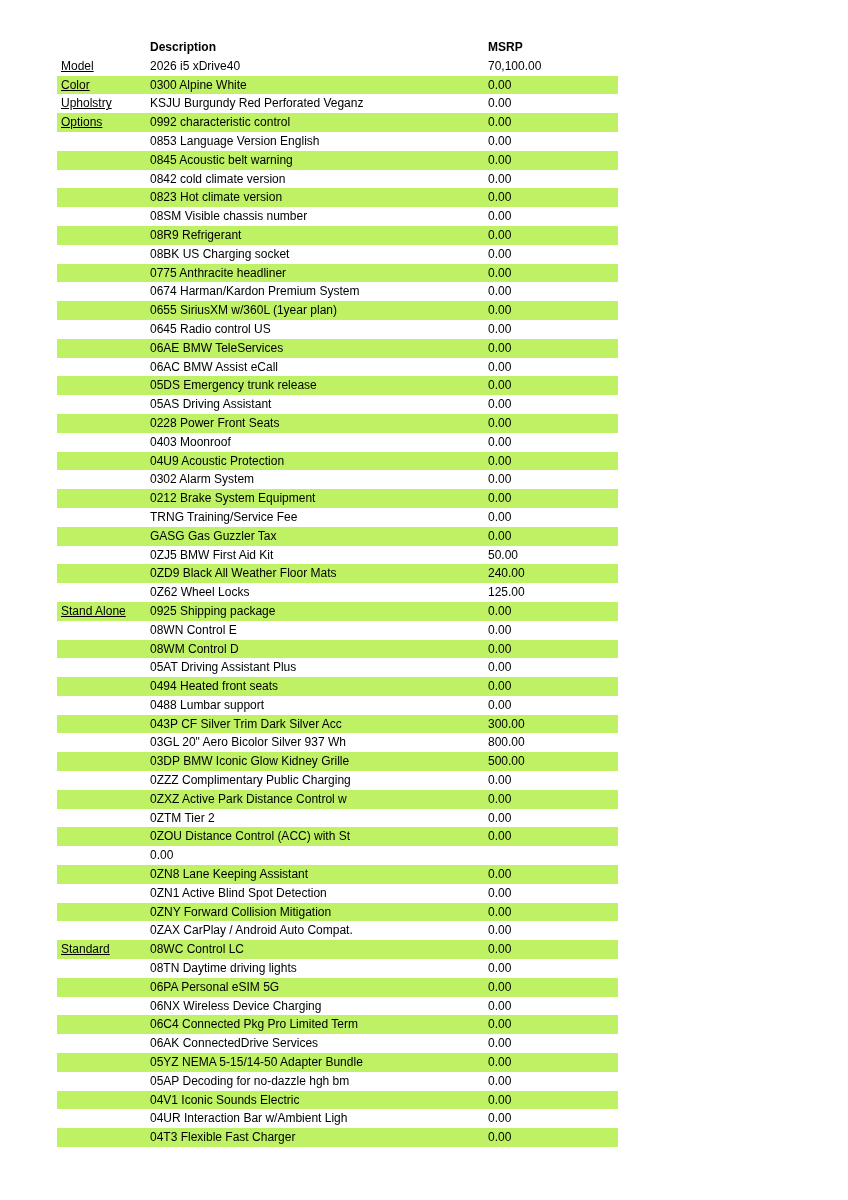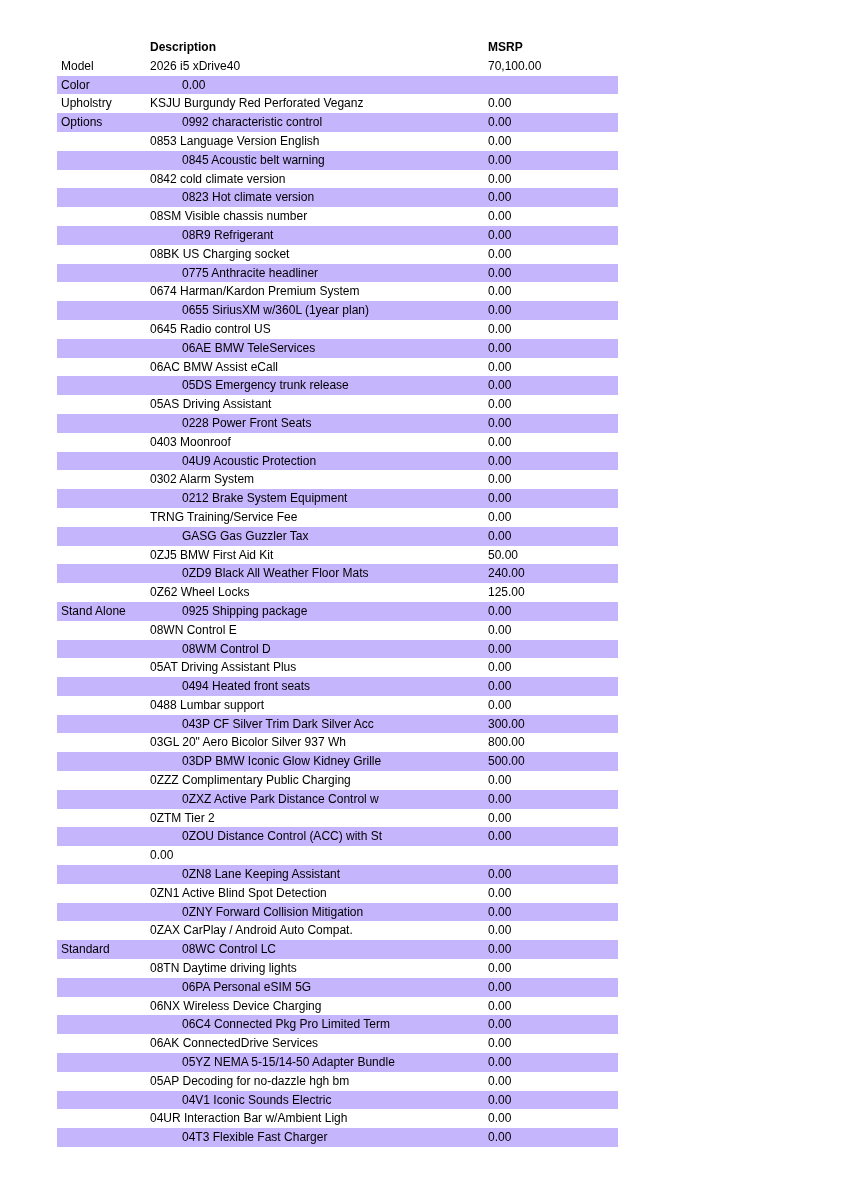--- a/index.html
+++ b/index.html
@@ -26,29 +26,29 @@
     height: 18.8px;
     line-height: 18.8px;
     font-size: 12px;
     white-space: nowrap;
     overflow: hidden;
   }
   .hdr-row {
     font-weight: bold;
   }
   .row.alt {
-    background: #c4b5fd;
-    gap: 32px;
+    background: #bef264;
   }
   .cell-cat {
     flex: 0 0 93px;
     width: 93px;
     padding-left: 4px;
     box-sizing: border-box;
     overflow: hidden;
+    text-decoration: underline;
   }
   .cell-desc {
     flex: 1 1 auto;
     overflow: hidden;
   }
   .cell-msrp {
     flex: 0 0 130px;
     width: 130px;
     text-align: left;
     padding-right: 8px;
@@ -66,20 +66,21 @@
     <div class="cell-msrp">MSRP</div>
   </div>
   <div id="rows">
       <div class="row">
         <div class="cell-cat">Model</div>
         <div class="cell-desc">2026 i5 xDrive40</div>
         <div class="cell-msrp">70,100.00</div>
       </div>
       <div class="row alt">
         <div class="cell-cat">Color</div>
+        <div class="cell-desc">0300 Alpine White</div>
         <div class="cell-msrp">0.00</div>
       </div>
       <div class="row">
         <div class="cell-cat">Upholstry</div>
         <div class="cell-desc">KSJU Burgundy Red Perforated Veganz</div>
         <div class="cell-msrp">0.00</div>
       </div>
       <div class="row alt">
         <div class="cell-cat">Options</div>
         <div class="cell-desc">0992 characteristic control</div>

